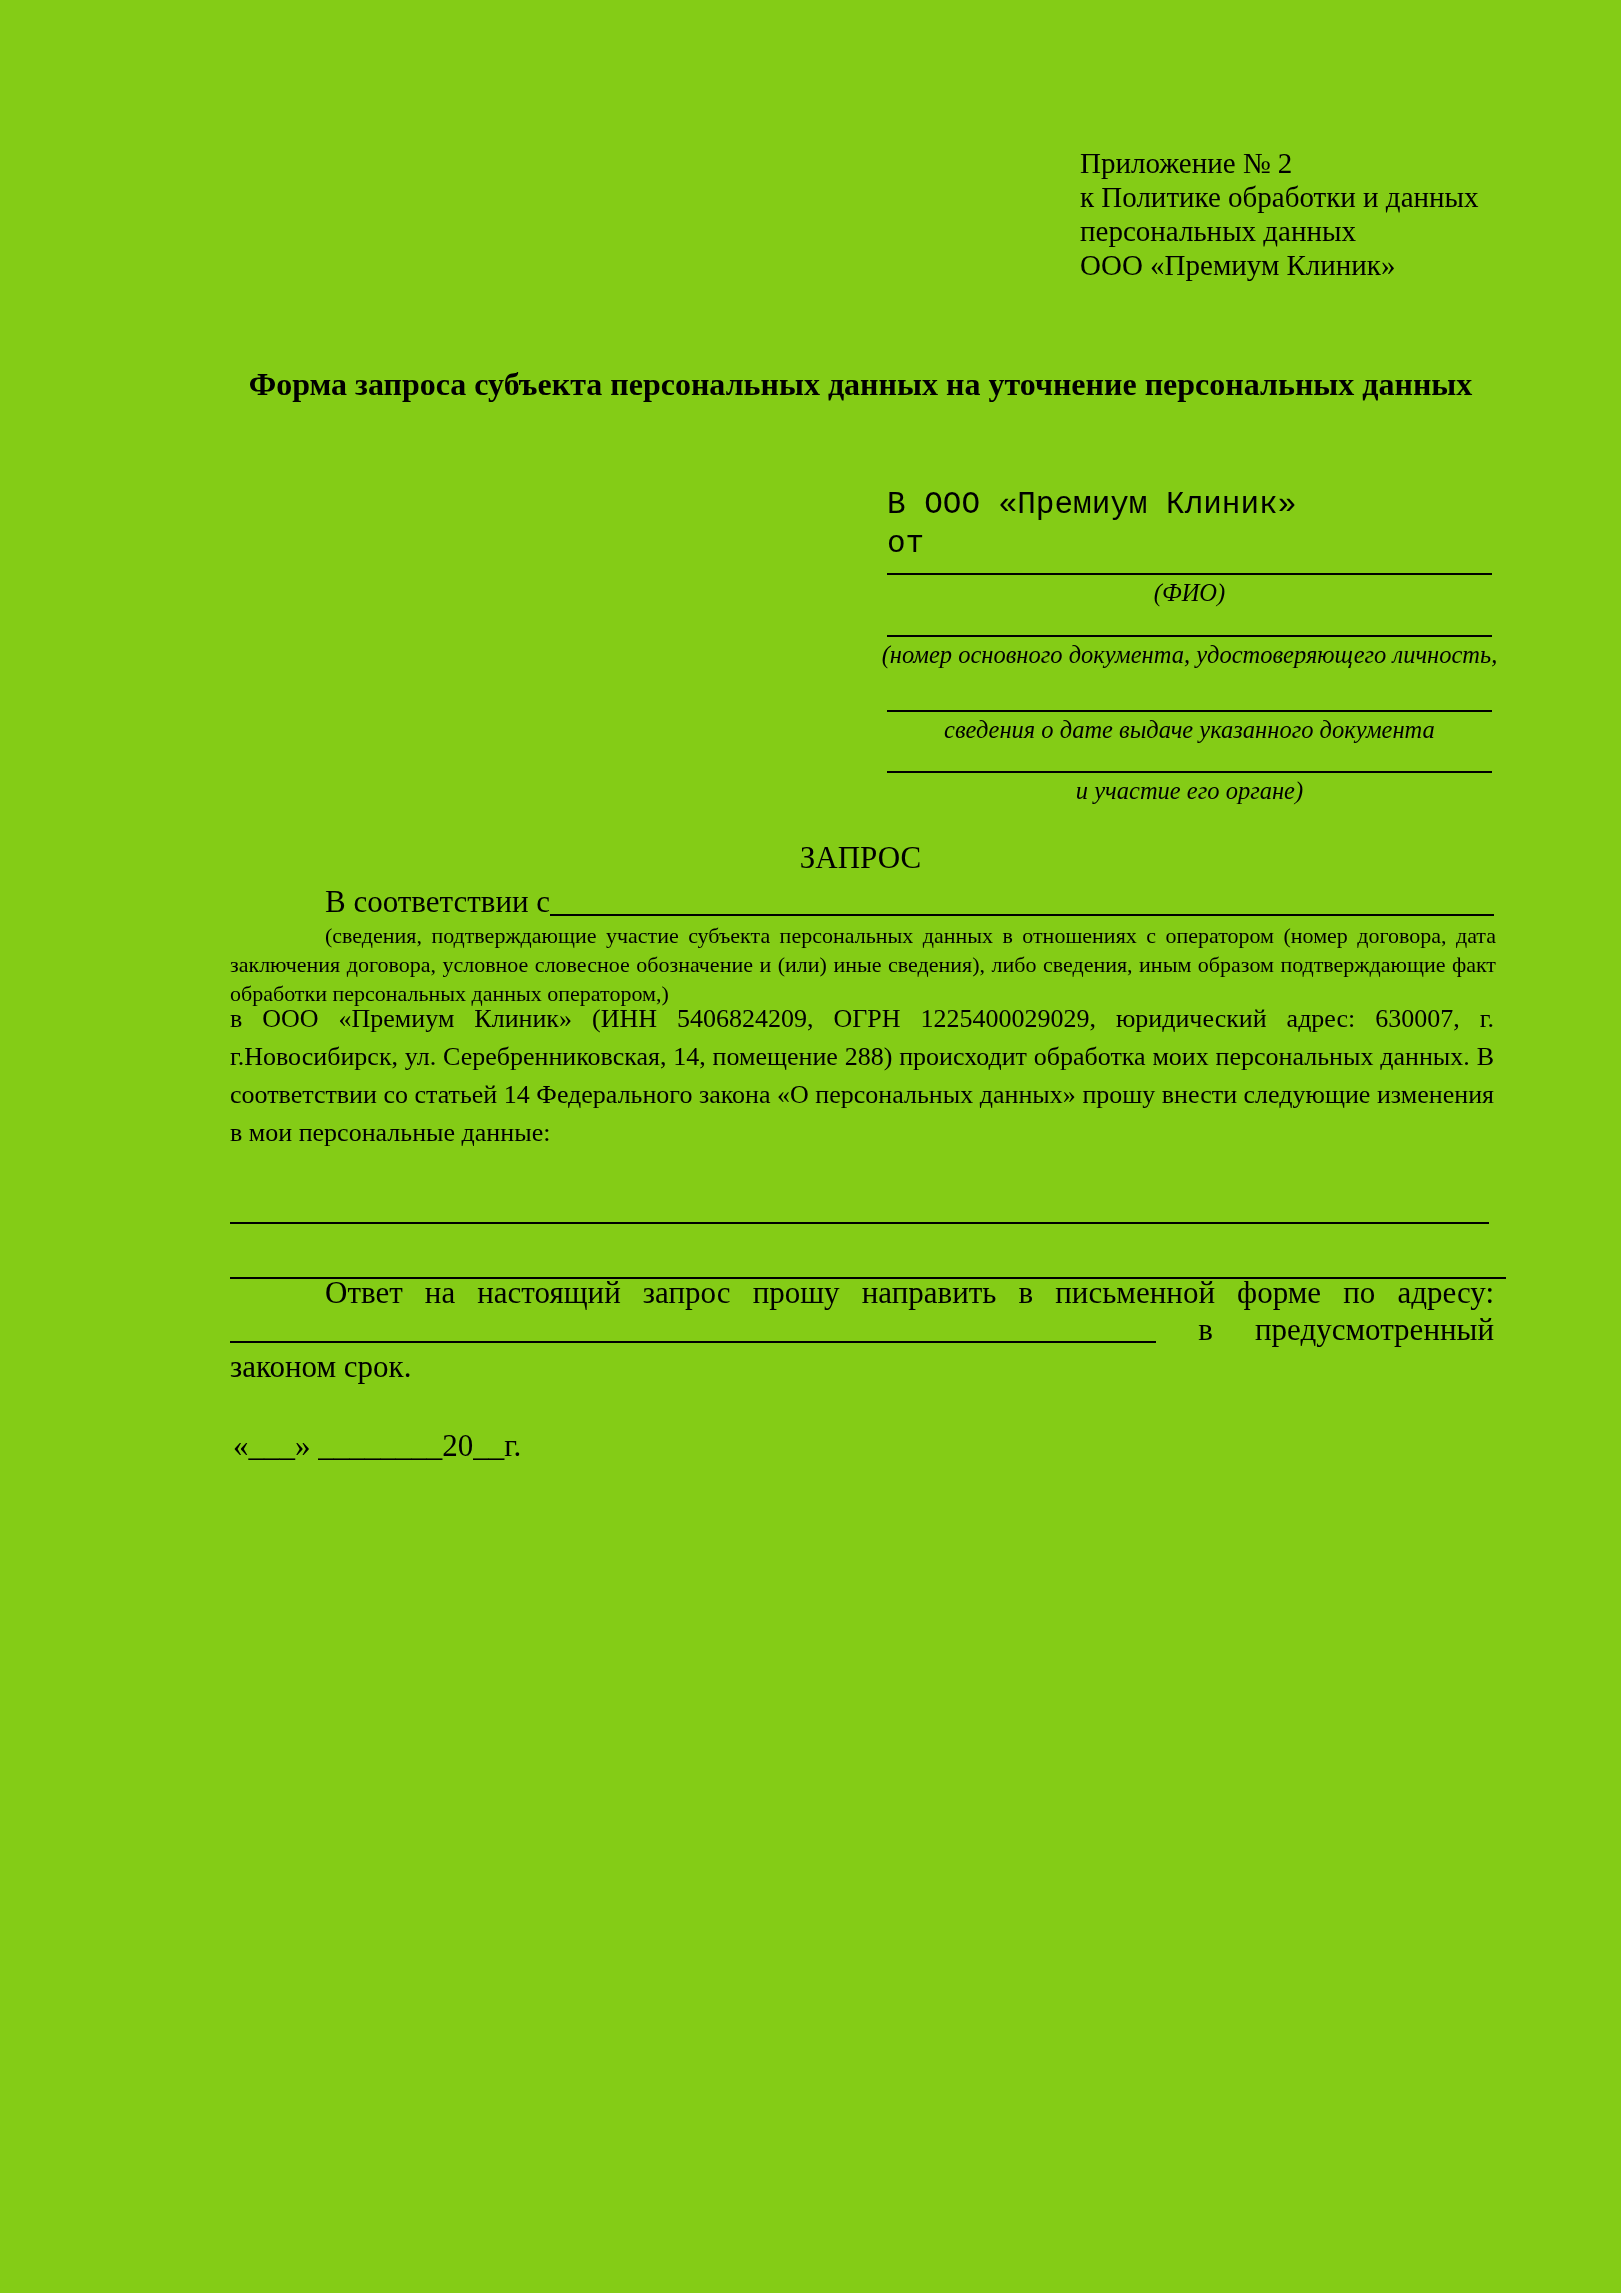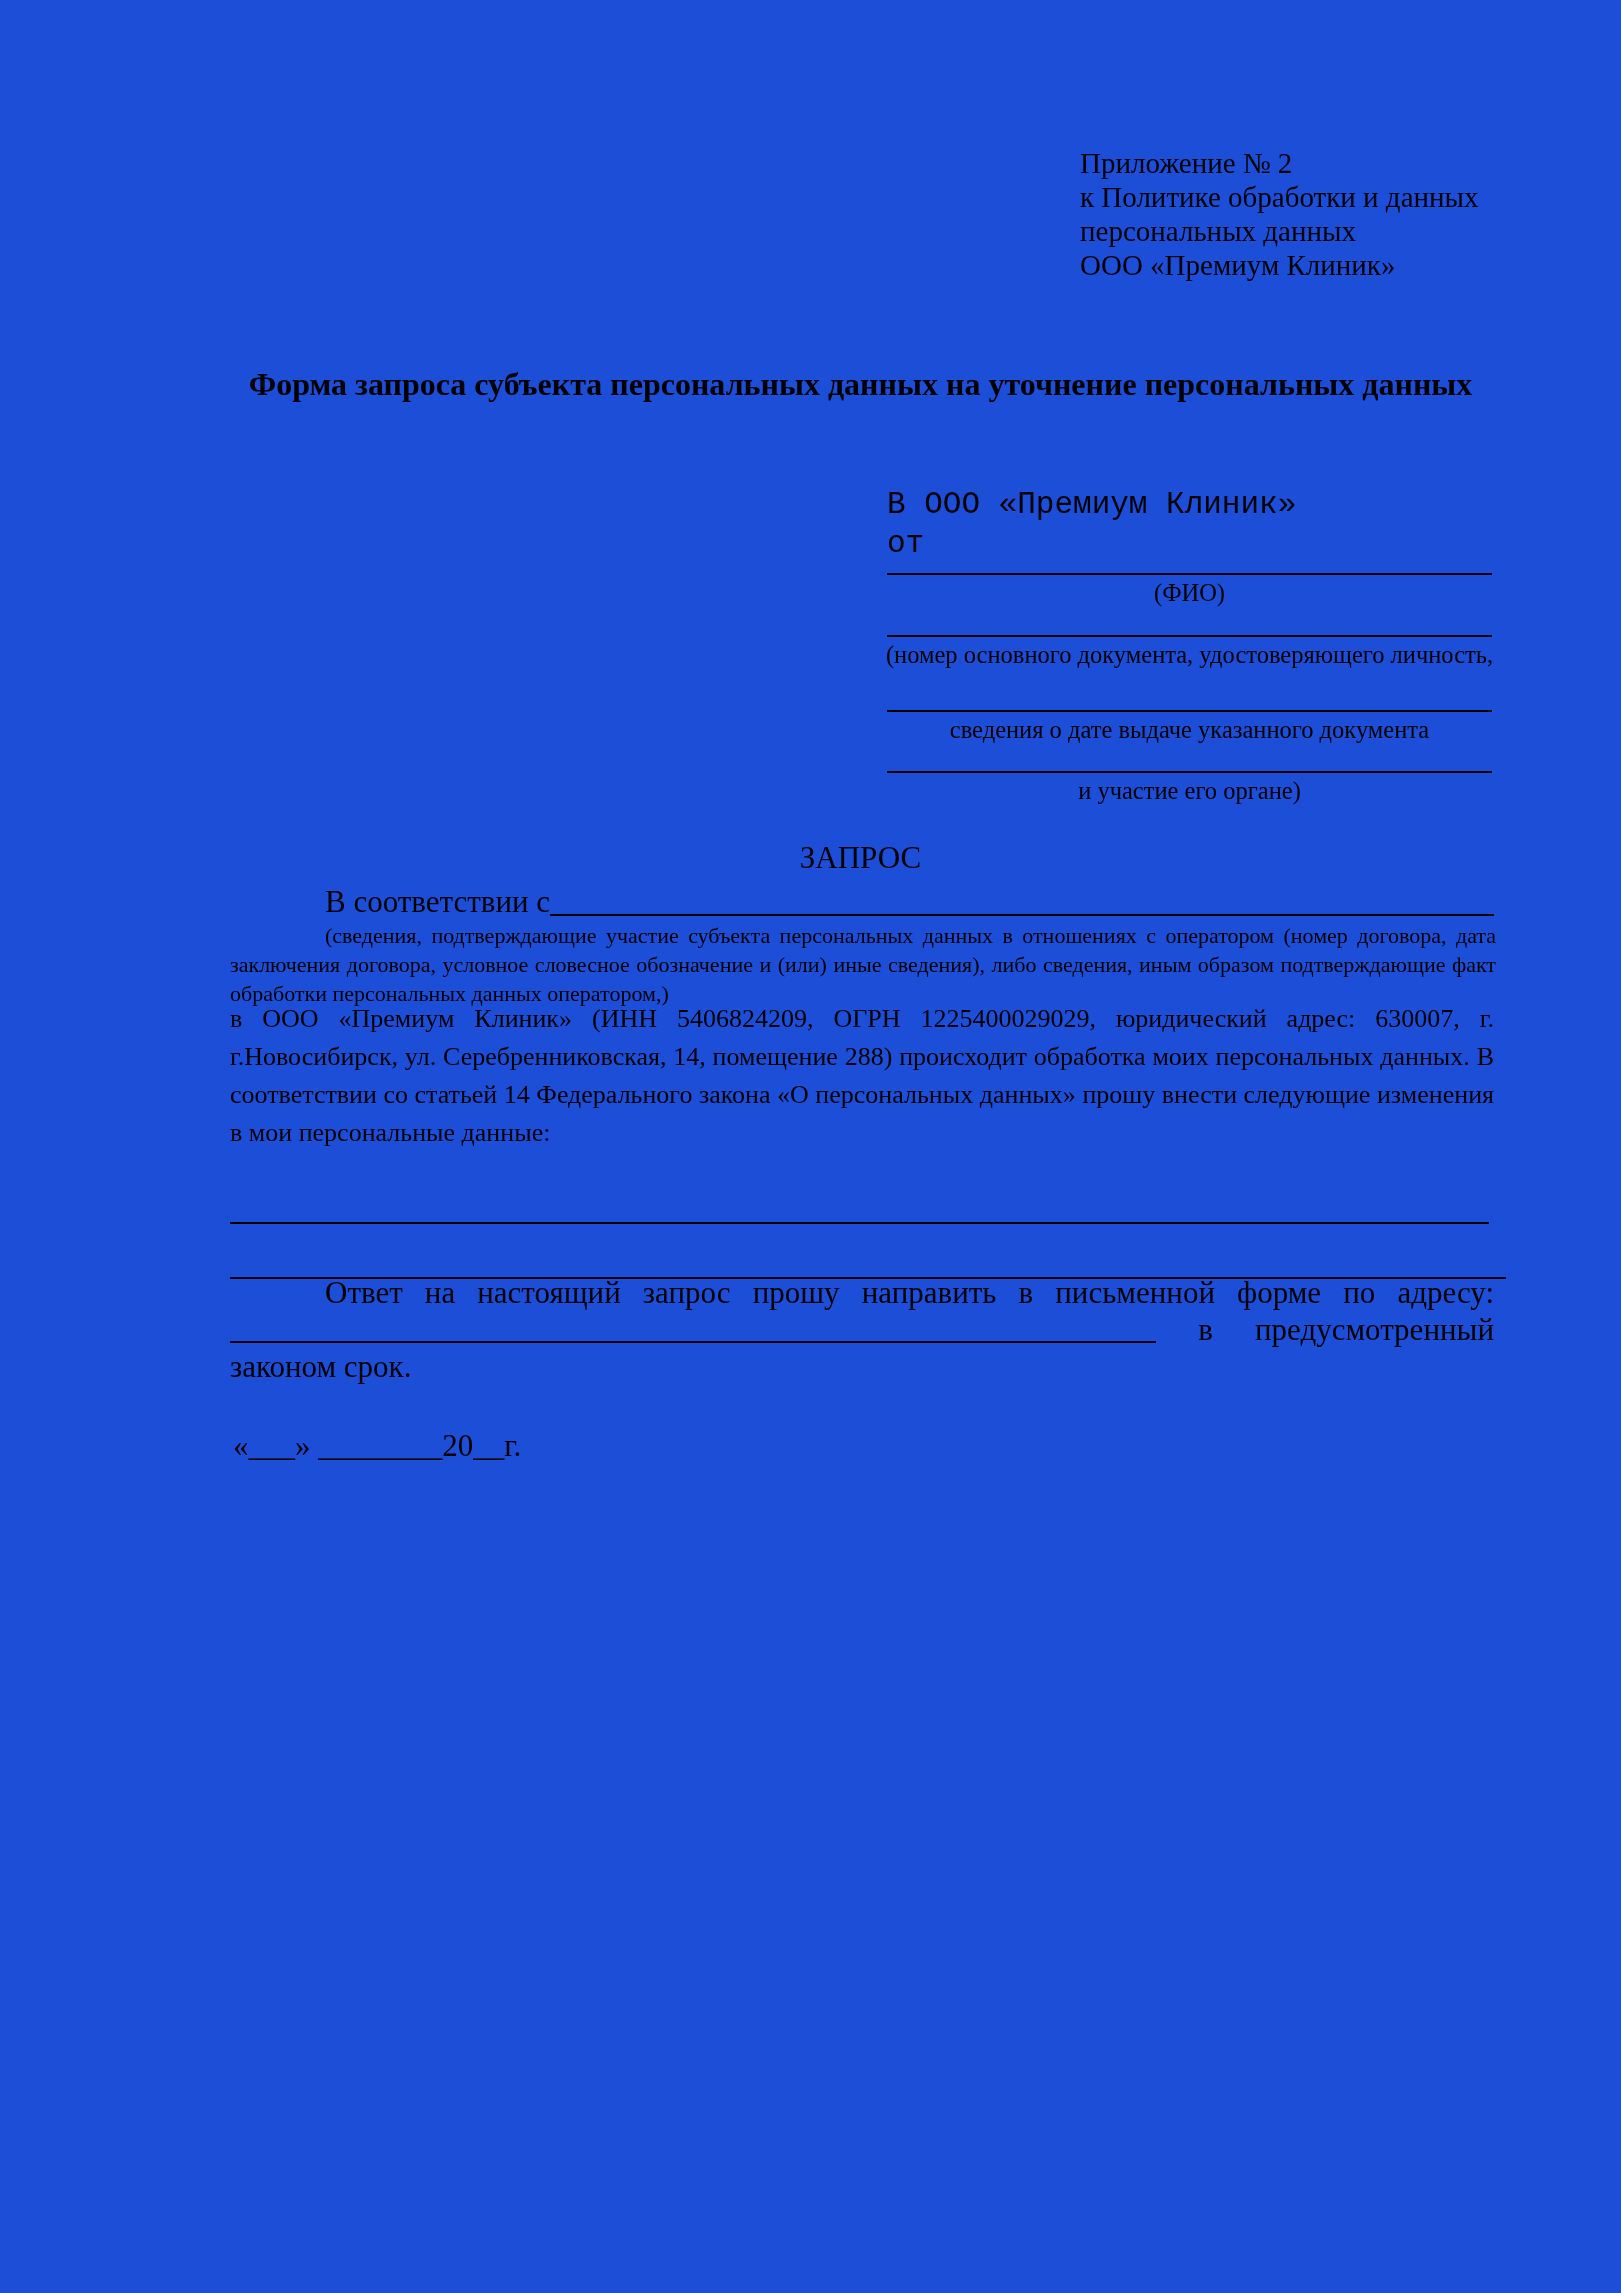--- a/index.html
+++ b/index.html
@@ -4,21 +4,21 @@
 <style>
   html, body {
     margin: 0;
     padding: 0;
     background: #ffffff;
   }
   .page {
     position: relative;
     width: 1621px;
     height: 2294px;
-    background: #1d4ed8;
+    background: #84cc16;
     color: #000000;
     font-family: "Liberation Serif", "DejaVu Serif", serif;
     overflow: hidden;
   }
   
   .annex {
     position: absolute;
     left: 1080px;
     top: 146px;
     font-size: 29px;
@@ -55,21 +55,21 @@
     border-top: 2.9px solid #000;
     height: 0;
   }
   .field-cap {
     display: flex;
     justify-content: center;
     font-size: 24.5px;
     line-height: 31px;
     margin-top: 2px;
   }
-  .field-cap span { white-space: nowrap; }
+  .field-cap span { white-space: nowrap; font-style: italic; }
   .f1 { top: 573px; }
   .f2 { top: 635px; }
   .f3 { top: 710px; }
   .f4 { top: 771px; }
   
   .request-heading {
     position: absolute;
     left: 230px;
     top: 838px;
     width: 1261px;

